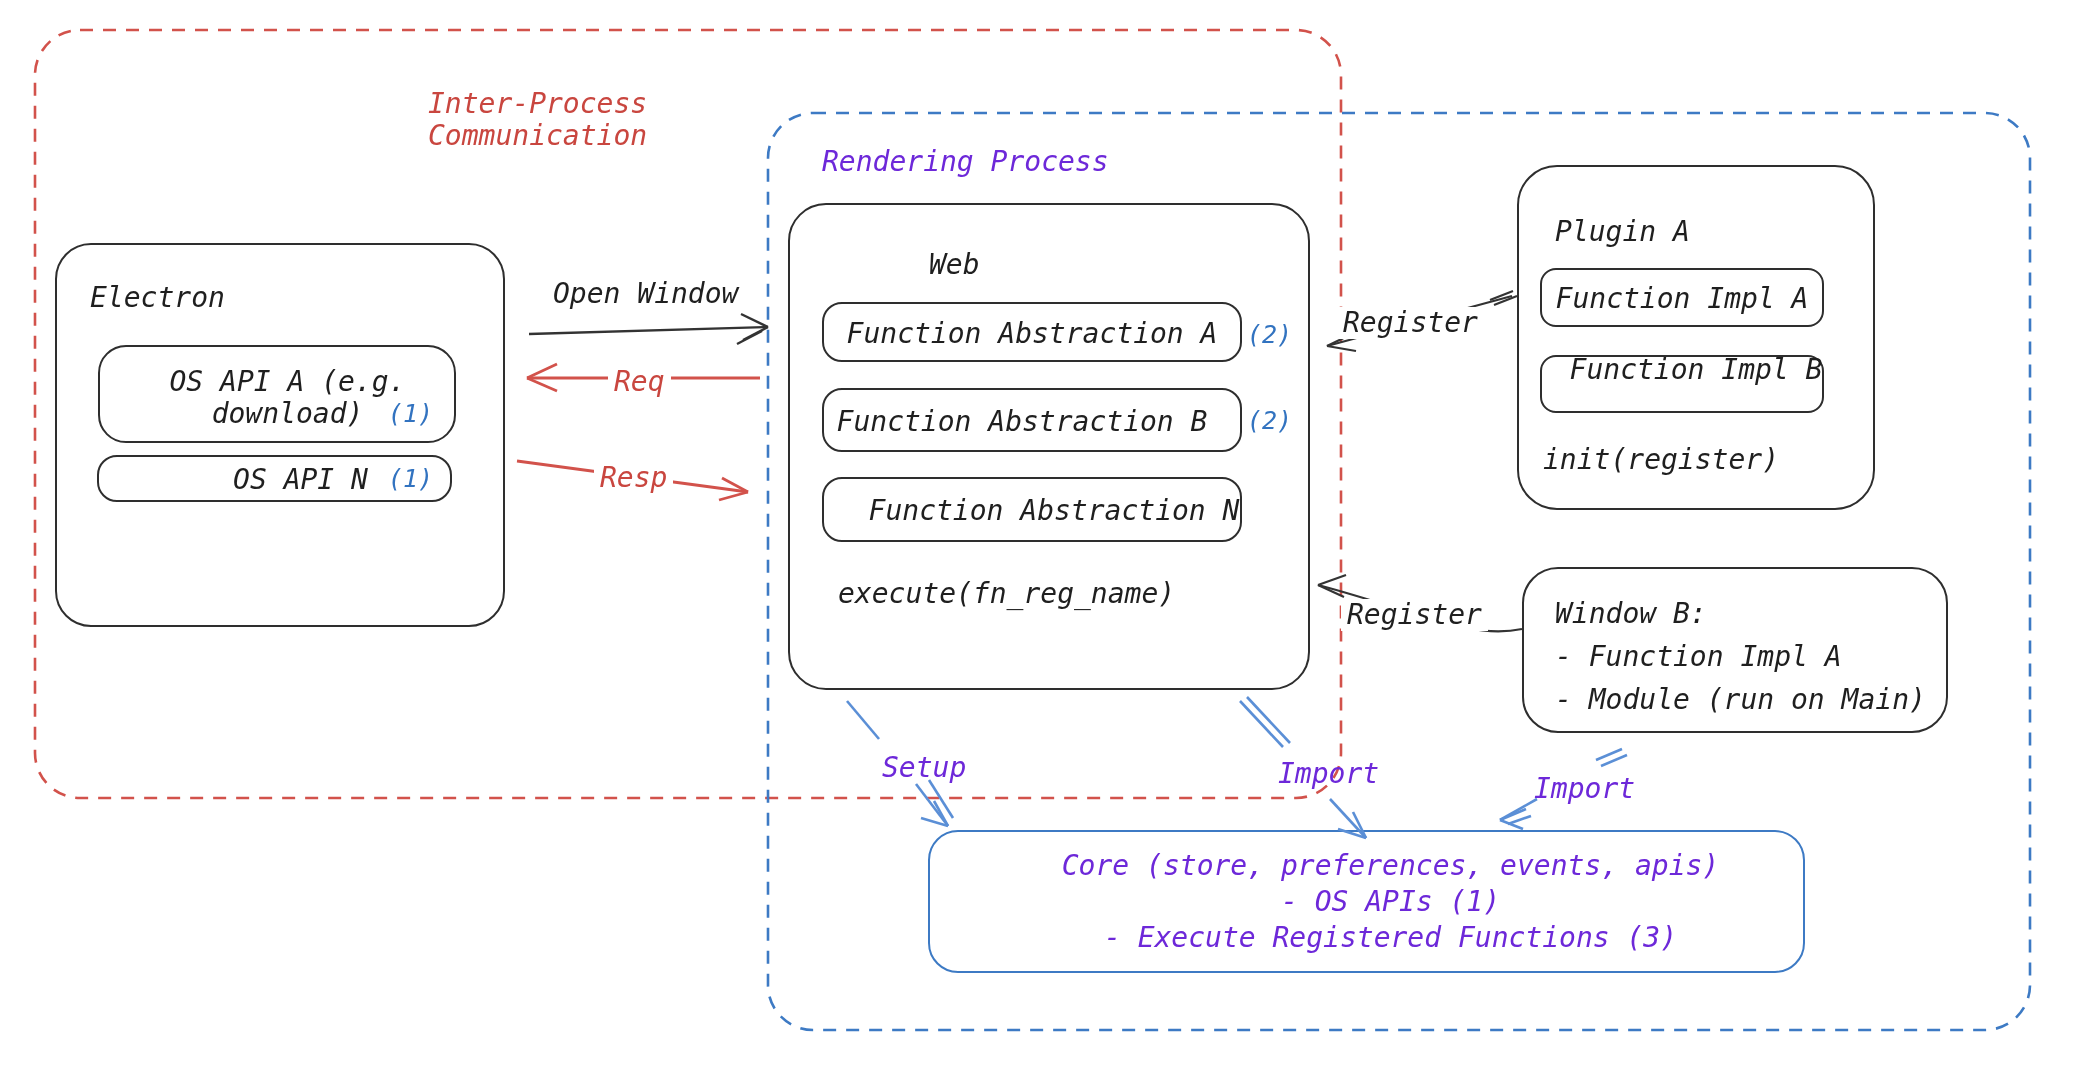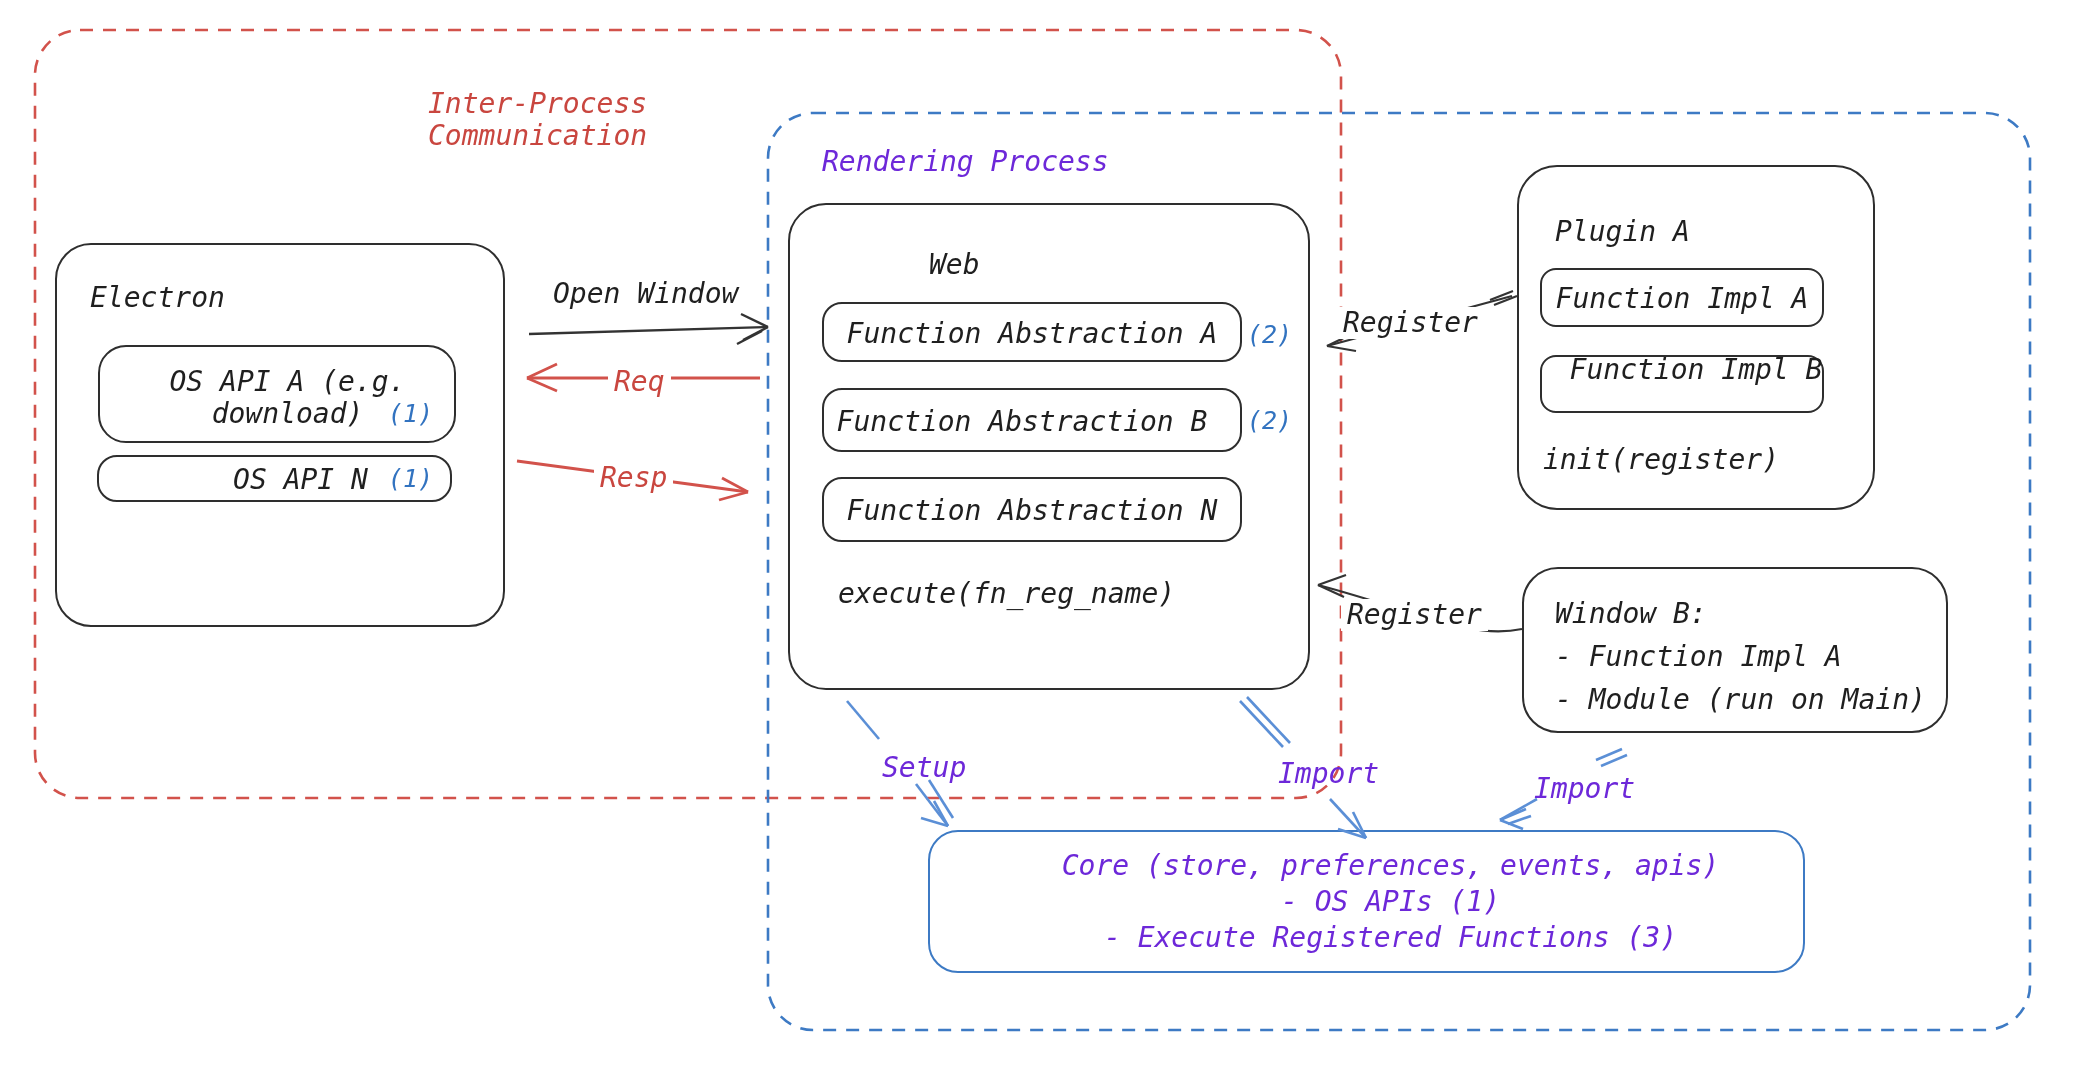--- a/index.html
+++ b/index.html
@@ -113,21 +113,21 @@
   <div class="txt ctr" style="left:98px;top:366px;width:379px;"><span style="display:block">OS API A (e.g.</span><span style="display:block">download)</span></div>
   <div class="badge" style="left:388px;top:399px;">(1)</div>
   <div class="txt ctr" style="left:97px;top:464px;width:407px;">OS API N</div>
   <div class="badge" style="left:388px;top:464px;">(1)</div>
 
   <div class="txt" style="left:929px;top:249px;">Web</div>
   <div class="txt ctr" style="left:822px;top:318px;width:420px;">Function Abstraction A</div>
   <div class="badge" style="left:1247px;top:320px;">(2)</div>
   <div class="txt ctr" style="left:822px;top:406px;width:400px;">Function Abstraction B</div>
   <div class="badge" style="left:1247px;top:406px;">(2)</div>
-  <div class="txt ctr" style="left:822px;top:495px;width:420px;">Function Abstraction N</div>
+  <div class="txt ctr" style="left:844px;top:495px;width:420px;">Function Abstraction N</div>
   <div class="txt" style="left:838px;top:578px;">execute(fn_reg_name)</div>
 
   <div class="txt" style="left:1555px;top:216px;">Plugin A</div>
   <div class="txt ctr" style="left:1540px;top:283px;width:284px;">Function Impl A</div>
   <div class="txt ctr" style="left:1540px;top:354px;width:312px;">Function Impl B</div>
   <div class="txt" style="left:1543px;top:444px;">init(register)</div>
 
   <div class="txt" style="left:1555px;top:592px;line-height:43px;"><span style="display:block">Window B:</span><span style="display:block">- Function Impl A</span><span style="display:block">- Module (run on Main)</span></div>
 
   <div class="txt ctr blue" style="left:928px;top:848px;width:877px;line-height:36px;"><span style="display:block">Core (store, preferences, events, apis)</span><span style="display:block">- OS APIs (1)</span><span style="display:block">- Execute Registered Functions (3)</span></div>

